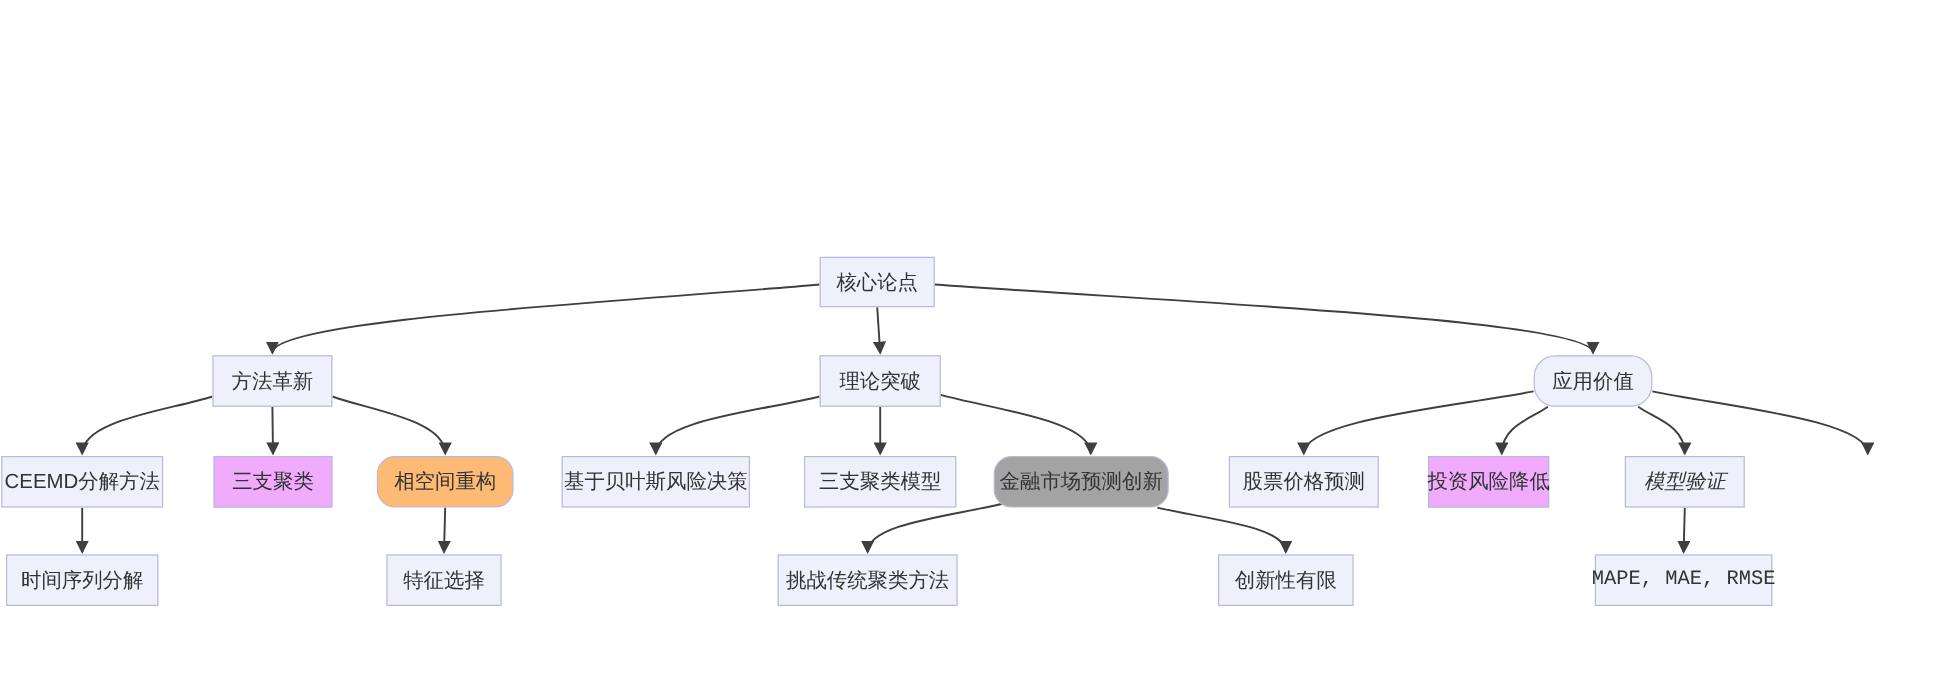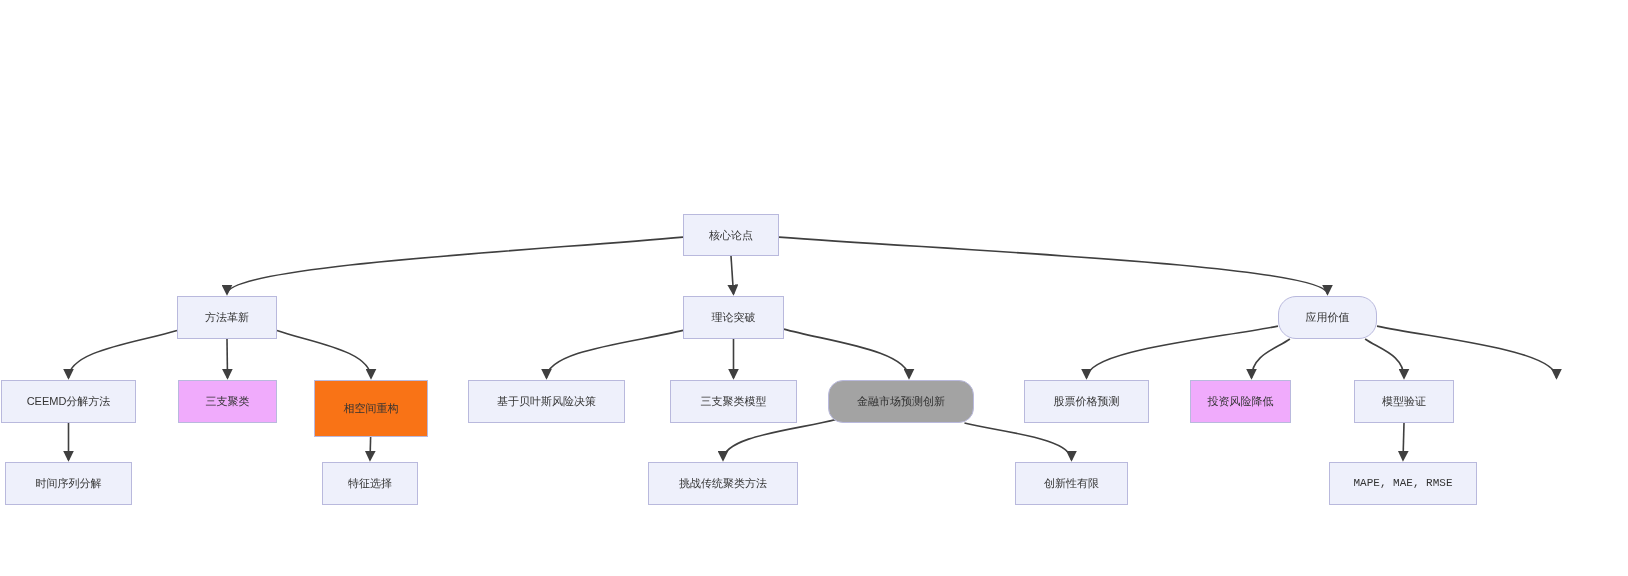--- a/index.html
+++ b/index.html
@@ -27,21 +27,21 @@
   }
   .flow-node {
     position: absolute;
     box-sizing: border-box;
     border: 1px solid #b9b9dd;
     background: #eef0fb;
     color: #333333;
     display: flex;
     align-items: center;
     justify-content: center;
-    font-size: 11px;
+    font-size: 17px;
     line-height: 1;
     white-space: nowrap;
     text-align: left;
   }
   .edge-path {
     fill: none;
     stroke: #3f3f3f;
     stroke-width: 1.6px;
   }
 </style>
@@ -76,26 +76,26 @@
         <path d="M1404,423 L1403,460" class="edge-path" stroke="#3f3f3f" marker-end="url(#arrowhead)"></path>
       </g>
   </svg>
   <div id="nodes-layer">
       <div class="flow-node" style="left: 683px; top: 214px; width: 96px; height: 42px; background: rgb(238, 240, 251); border-color: rgb(185, 185, 221); color: rgb(51, 51, 51);">核心论点</div>
       <div class="flow-node" style="left: 177px; top: 296px; width: 100px; height: 43px; background: rgb(238, 240, 251); border-color: rgb(185, 185, 221); color: rgb(51, 51, 51);">方法革新</div>
       <div class="flow-node" style="left: 683px; top: 296px; width: 101px; height: 43px; background: rgb(238, 240, 251); border-color: rgb(185, 185, 221); color: rgb(51, 51, 51);">理论突破</div>
       <div class="flow-node" style="left: 1278px; top: 296px; width: 99px; height: 43px; background: rgb(238, 240, 251); border-color: rgb(185, 185, 221); color: rgb(51, 51, 51); border-radius: 18px;">应用价值</div>
       <div class="flow-node" style="left: 1px; top: 380px; width: 135px; height: 43px; background: rgb(238, 240, 251); border-color: rgb(185, 185, 221); color: rgb(51, 51, 51);">CEEMD分解方法</div>
       <div class="flow-node" style="left: 178px; top: 380px; width: 99px; height: 43px; background: #f0abfc; border-color: rgb(185, 185, 221); color: rgb(51, 51, 51);">三支聚类</div>
-      <div class="flow-node" style="left: 314px; top: 380px; width: 114px; height: 57px; background: #f97316; border-color: rgb(185, 185, 221); color: rgb(51, 51, 51);">相空间重构</div>
+      <div class="flow-node" style="left: 314px; top: 380px; width: 114px; height: 43px; background: #fdba74; border-color: rgb(185, 185, 221); color: rgb(51, 51, 51); border-radius: 15px;">相空间重构</div>
       <div class="flow-node" style="left: 468px; top: 380px; width: 157px; height: 43px; background: rgb(238, 240, 251); border-color: rgb(185, 185, 221); color: rgb(51, 51, 51);">基于贝叶斯风险决策</div>
       <div class="flow-node" style="left: 670px; top: 380px; width: 127px; height: 43px; background: rgb(238, 240, 251); border-color: rgb(185, 185, 221); color: rgb(51, 51, 51);">三支聚类模型</div>
       <div class="flow-node" style="left: 828px; top: 380px; width: 146px; height: 43px; background: #a3a3a3; border-color: rgb(185, 185, 221); color: rgb(51, 51, 51); border-radius: 15px;">金融市场预测创新</div>
       <div class="flow-node" style="left: 1024px; top: 380px; width: 125px; height: 43px; background: rgb(238, 240, 251); border-color: rgb(185, 185, 221); color: rgb(51, 51, 51);">股票价格预测</div>
       <div class="flow-node" style="left: 1190px; top: 380px; width: 101px; height: 43px; background: #f0abfc; border-color: rgb(185, 185, 221); color: rgb(51, 51, 51);">投资风险降低</div>
-      <div class="flow-node" style="left: 1354px; top: 380px; width: 100px; height: 43px; background: rgb(238, 240, 251); border-color: rgb(185, 185, 221); color: rgb(51, 51, 51);">模型验证</div>
+      <div class="flow-node" style="left: 1354px; top: 380px; width: 100px; height: 43px; background: rgb(238, 240, 251); border-color: rgb(185, 185, 221); color: rgb(51, 51, 51); font-style: italic;">模型验证</div>
       <div class="flow-node" style="left: 5px; top: 462px; width: 127px; height: 43px; background: rgb(238, 240, 251); border-color: rgb(185, 185, 221); color: rgb(51, 51, 51);">时间序列分解</div>
       <div class="flow-node" style="left: 648px; top: 462px; width: 150px; height: 43px; background: rgb(238, 240, 251); border-color: rgb(185, 185, 221); color: rgb(51, 51, 51);">挑战传统聚类方法</div>
       <div class="flow-node" style="left: 322px; top: 462px; width: 96px; height: 43px; background: rgb(238, 240, 251); border-color: rgb(185, 185, 221); color: rgb(51, 51, 51);">特征选择</div>
       <div class="flow-node" style="left: 1015px; top: 462px; width: 113px; height: 43px; background: rgb(238, 240, 251); border-color: rgb(185, 185, 221); color: rgb(51, 51, 51);">创新性有限</div>
       <div class="flow-node" style="left: 1329px; top: 462px; width: 148px; height: 43px; background: rgb(238, 240, 251); border-color: rgb(185, 185, 221); color: rgb(51, 51, 51); font-family: Liberation Mono, monospace;">MAPE, MAE, RMSE</div>
     </div>
 </div>
 
 </body></html>

